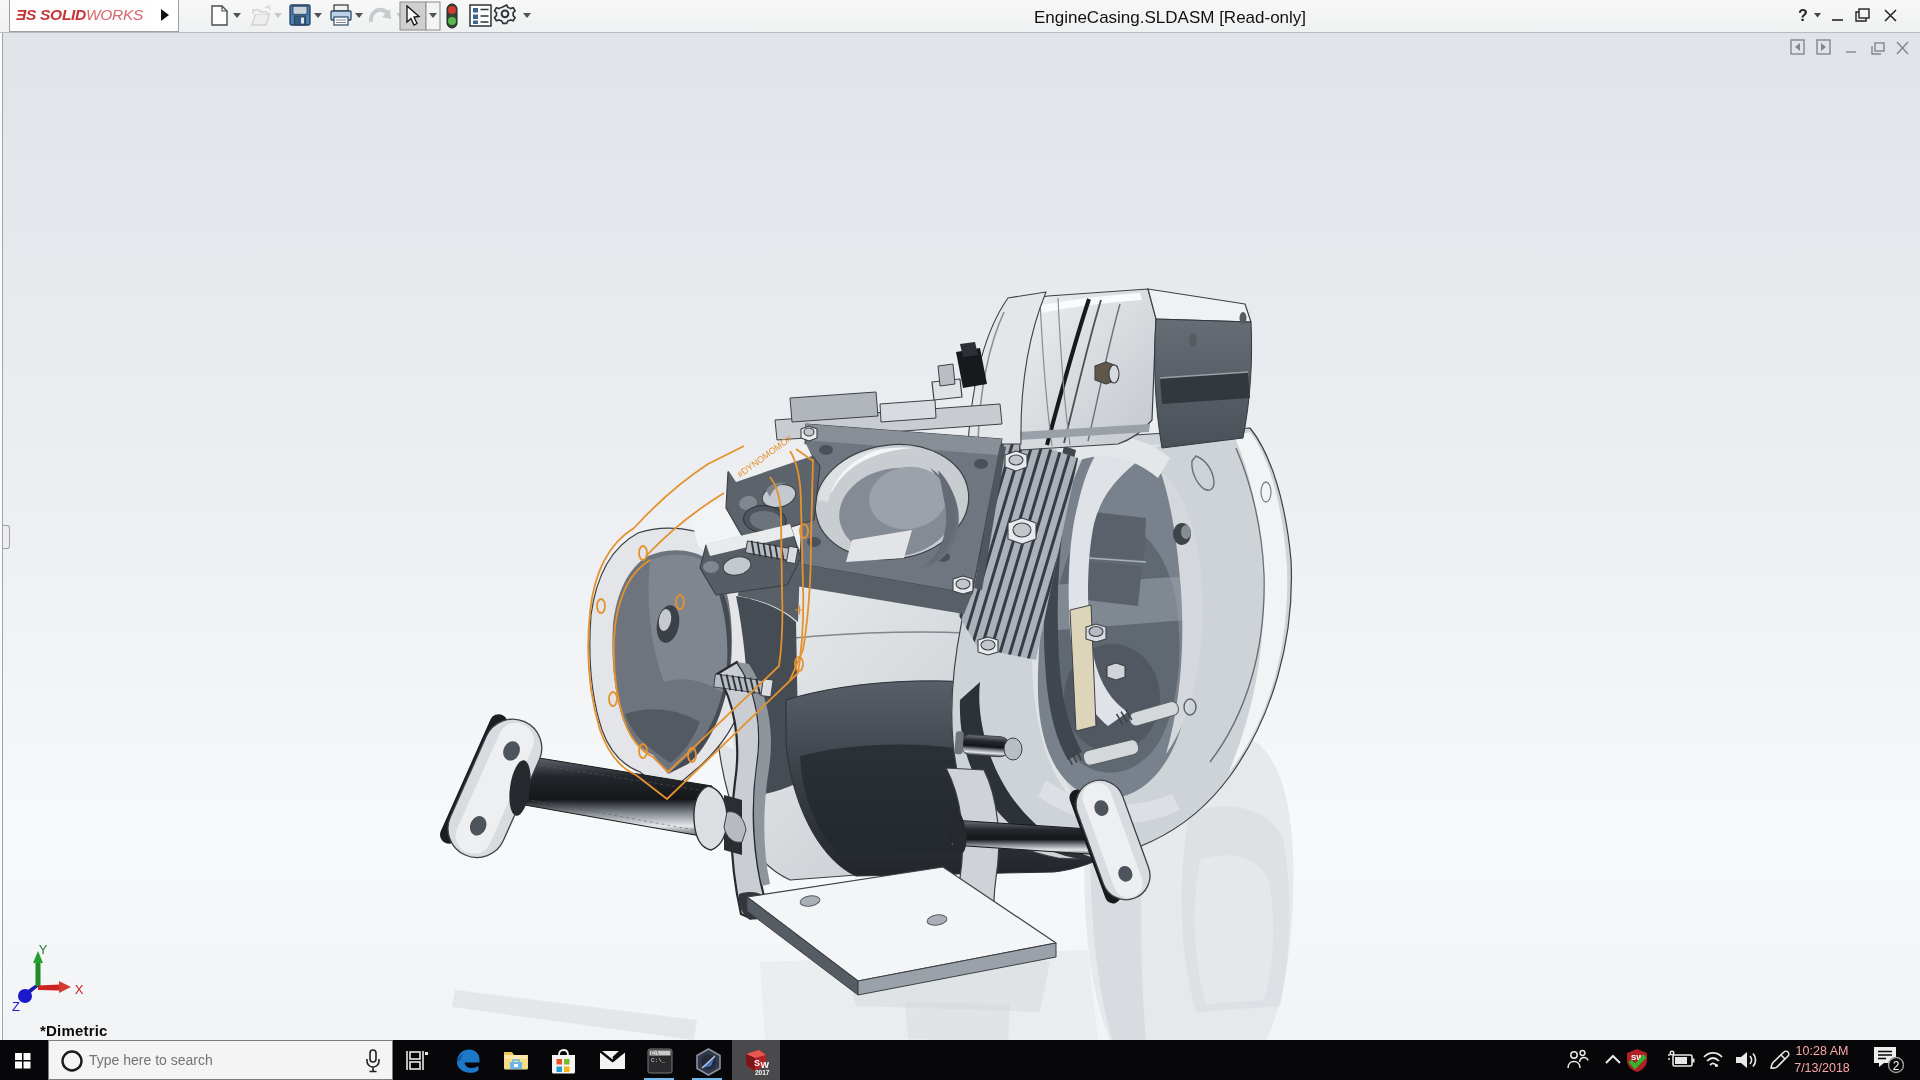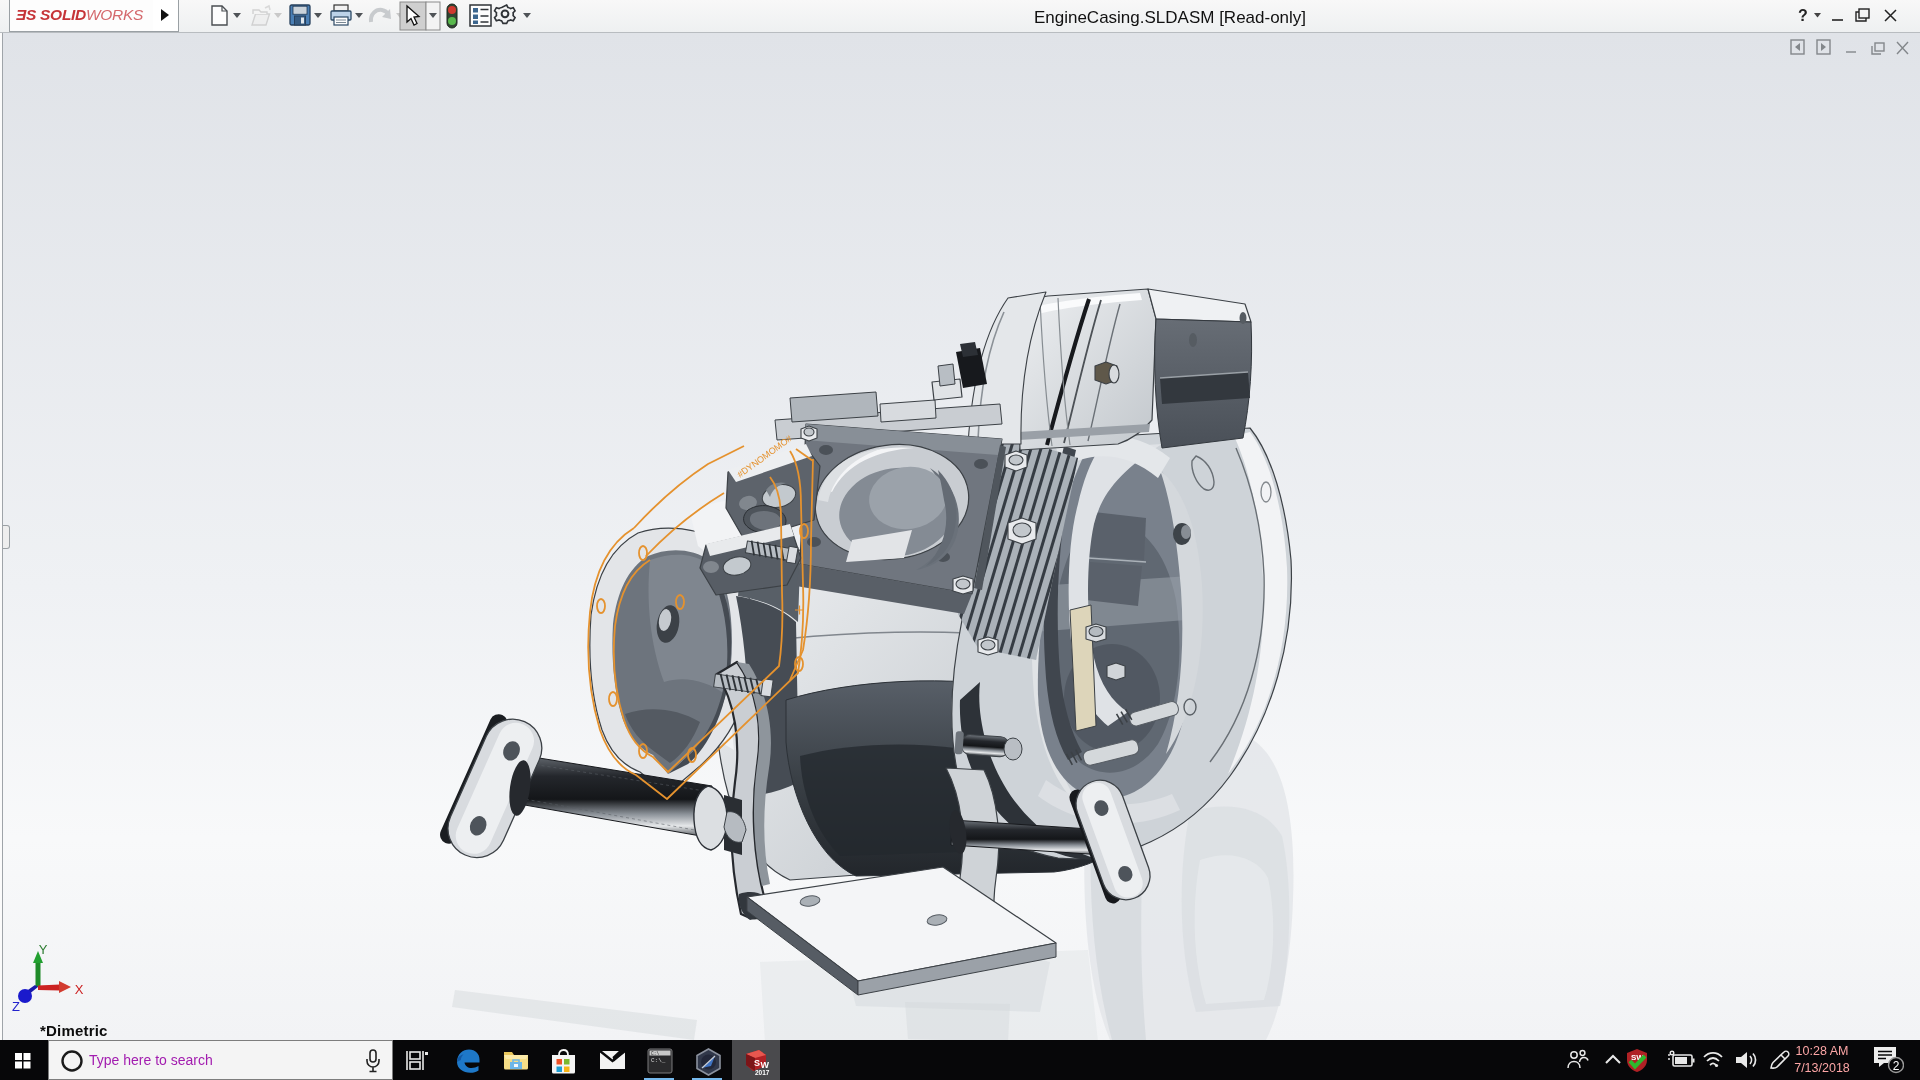--- a/index.html
+++ b/index.html
@@ -17,21 +17,21 @@
     border-right:1px solid #9aa0a4;border-bottom:1px solid #9aa0a4;}
   #playbox svg{position:absolute;left:6px;top:8px;}
   #title{position:absolute;left:1000px;top:8px;width:340px;text-align:center;font-size:17px;color:#111;}
   #leftstrip{position:absolute;left:0;top:32px;width:2px;height:1008px;background:#fbfbfb;border-right:1px solid #9fa4a9;}
   #lefttab{position:absolute;left:3px;top:525px;width:6px;height:22px;background:#eeeeee;border:1px solid #9aa0a4;border-left:none;border-radius:0 3px 3px 0;}
   #dimetric{position:absolute;left:16px;top:1022px;font-size:15px;font-weight:600;color:#0c0c0c;letter-spacing:0.2px;margin-left:24px;}
   
   #taskbar{position:absolute;left:0;top:1040px;width:1920px;height:40px;background:#070709;}
   #startbtn{position:absolute;left:0;top:0;width:48px;height:40px;}
   #searchbar{position:absolute;left:48px;top:0;width:345px;height:40px;background:#f4f4f4;border:1px solid #7d7d7d;box-sizing:border-box;}
-  #searchtext{position:absolute;left:40px;top:11px;font-size:14px;color:#a21caf;}
+  #searchtext{position:absolute;left:40px;top:11px;font-size:14px;color:#737373;}
   .tbi{position:absolute;top:0;width:46px;height:40px;}
   .tbi svg{position:absolute;left:11px;top:8px;}
   #swbtn{background:#4a4a4d;border-bottom:2px solid #76b9ed;}
   .underline{position:absolute;bottom:0;left:8px;right:8px;height:2px;background:#76b9ed;}
   .tri{position:absolute;top:0;width:30px;height:40px;}
   #clock{position:absolute;right:62px;top:3px;width:72px;text-align:center;color:#fca5a5;font-size:12.5px;line-height:16.5px;}
 </style>
 </head>
 <body>
 <div id="root">

